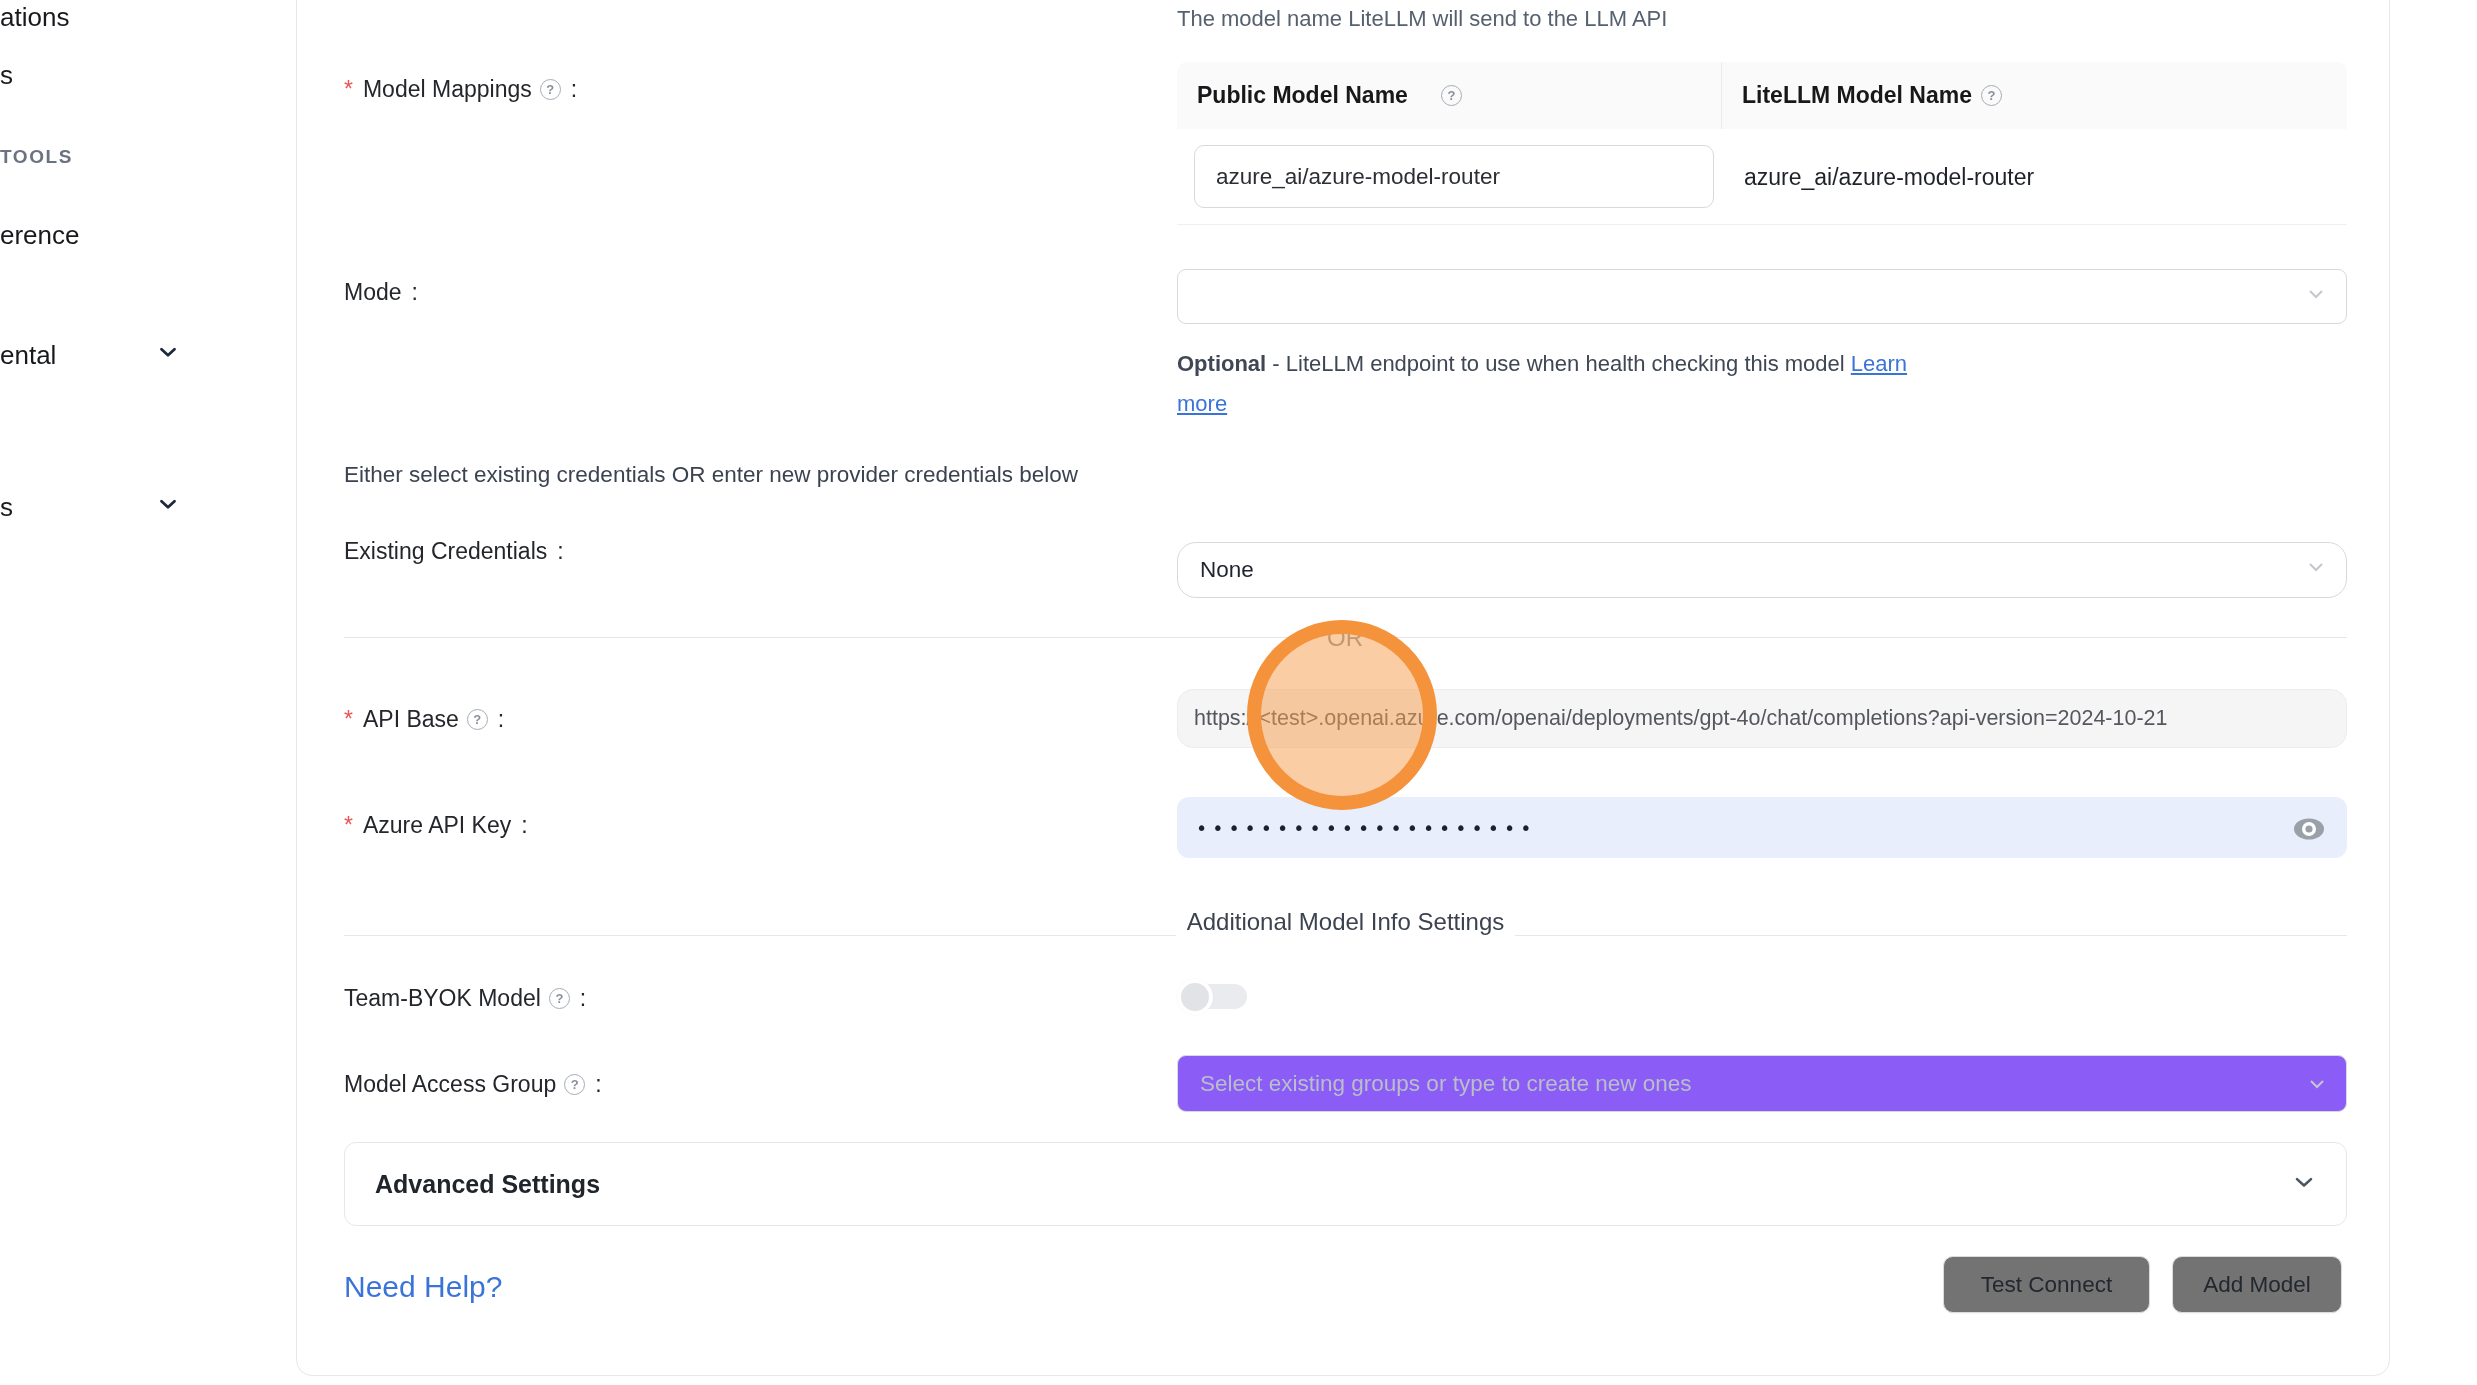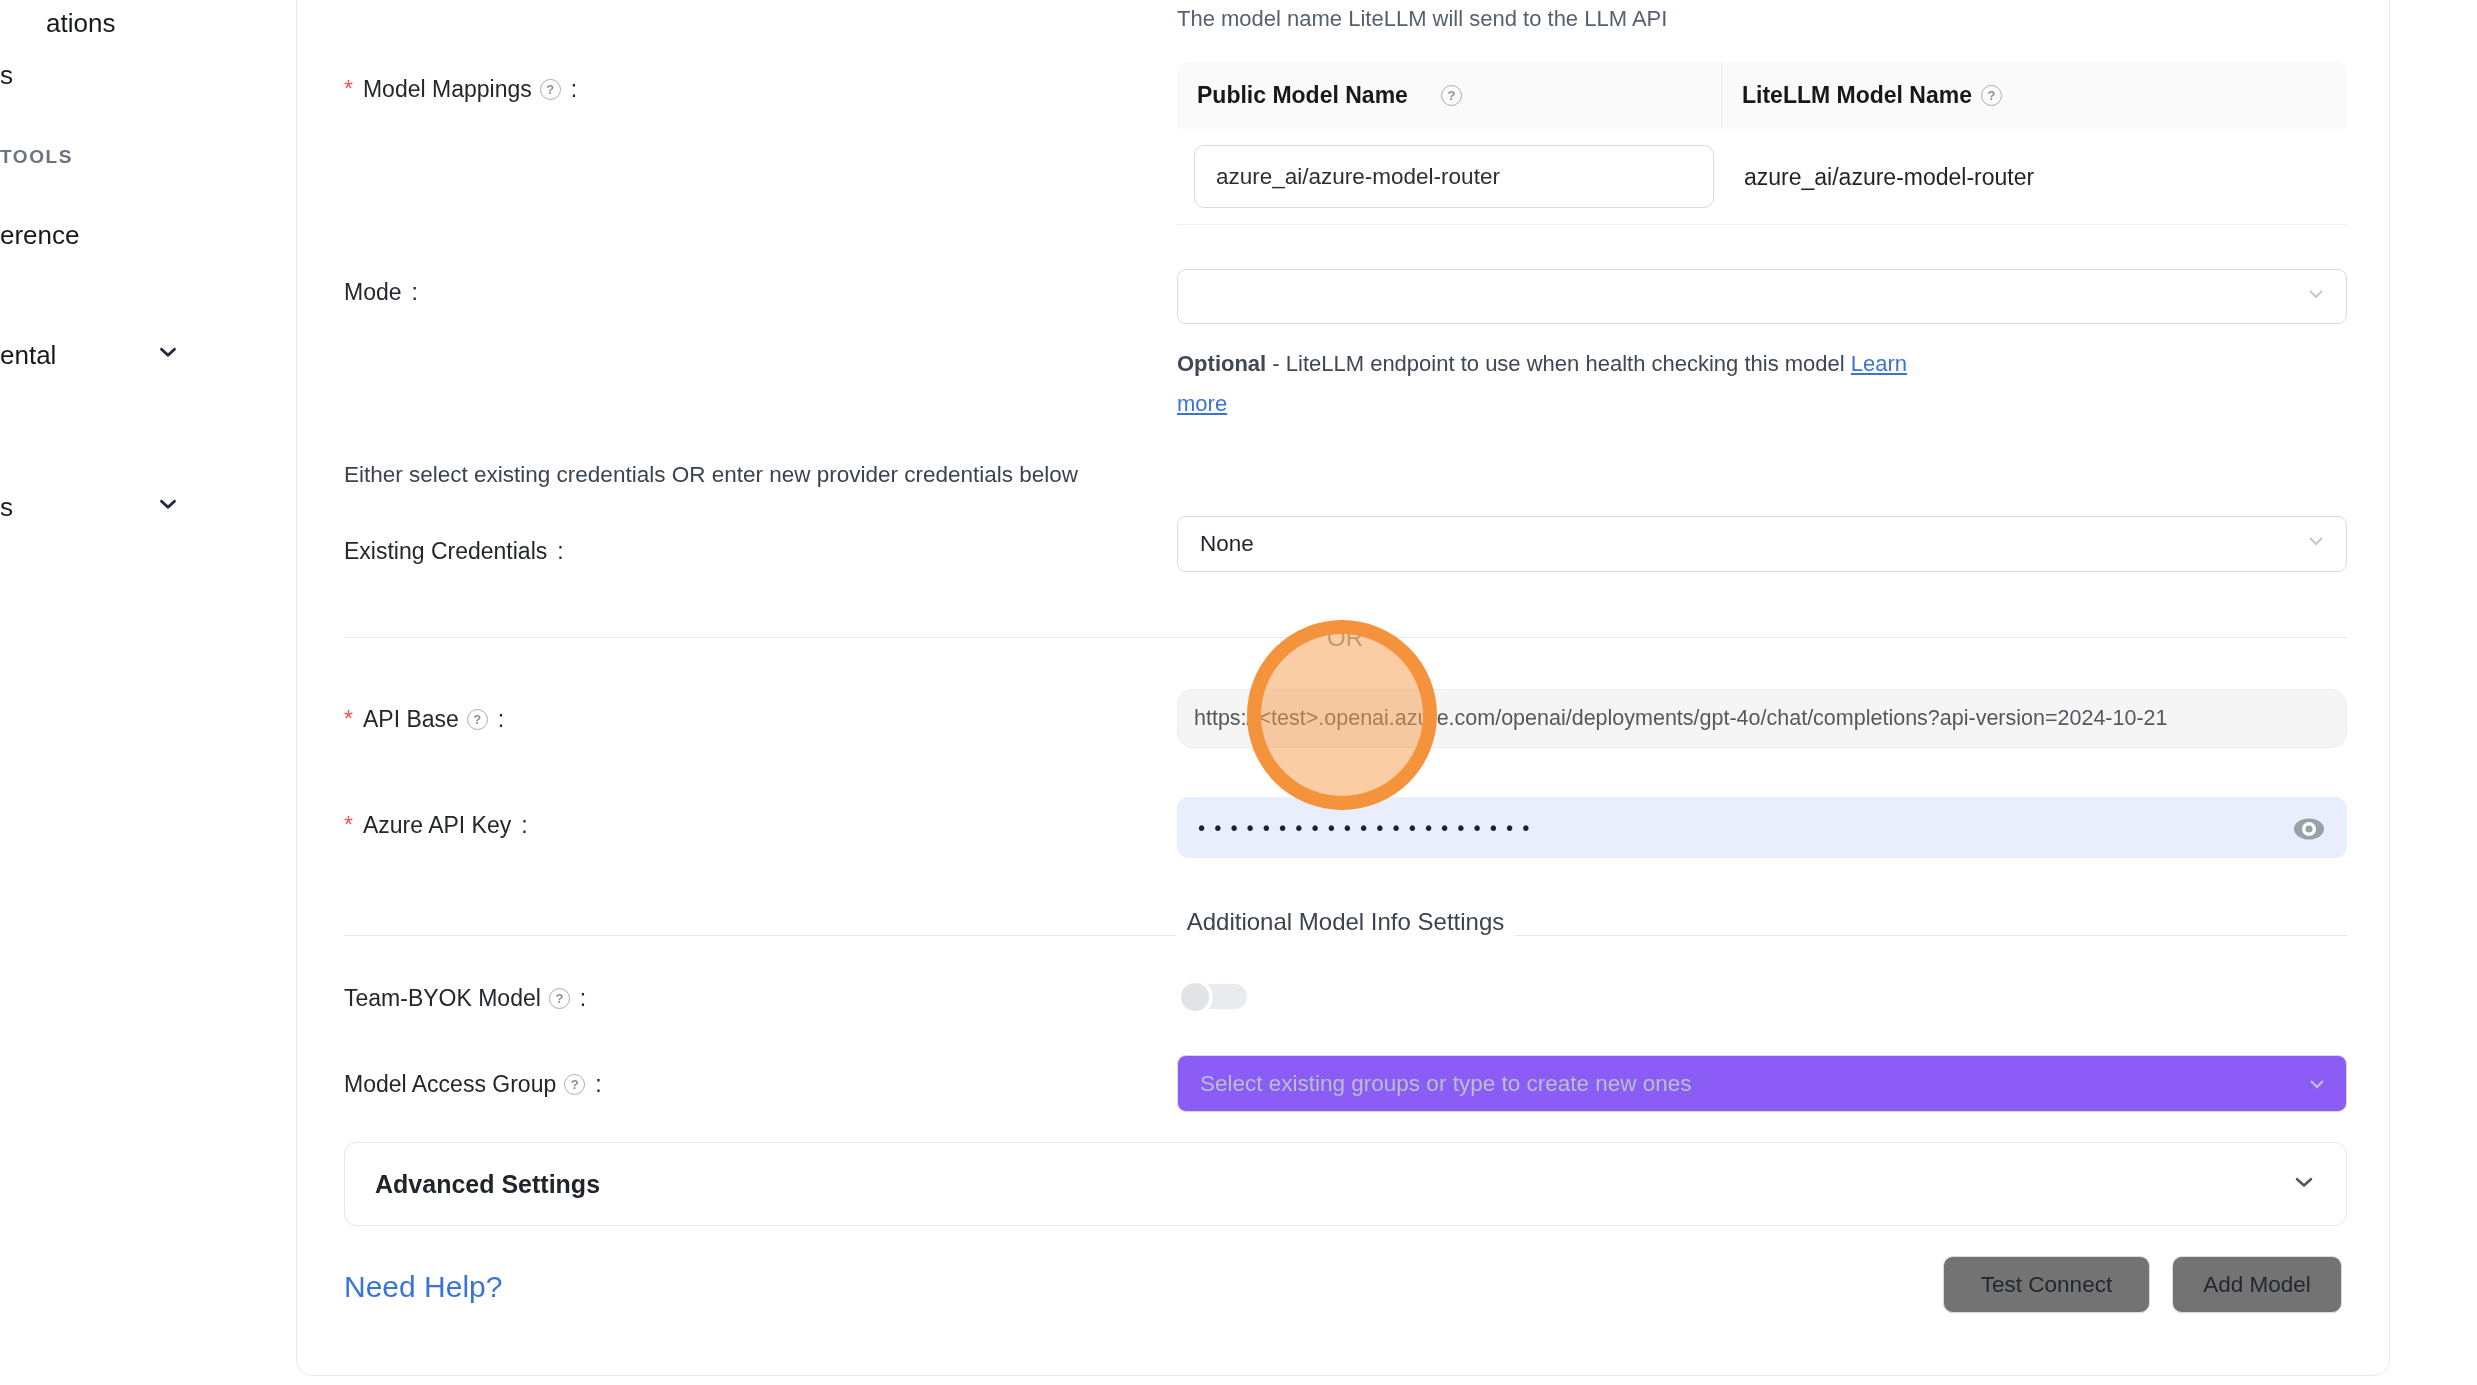--- a/index.html
+++ b/index.html
@@ -76,21 +76,21 @@
   .btn { position:absolute; top:1256px; height:57px; background:#737373; border:1px solid #dcdcdc;
          border-radius:10px; font-size:22.5px; color:#23272e; display:flex; align-items:center;
          justify-content:center; box-shadow:0 1px 2px rgba(0,0,0,0.04); cursor:pointer;
          font-family:"Liberation Sans","DejaVu Sans",sans-serif; }
 </style>
 </head>
 <body>
 
 <div class="abs panel"></div>
 
-<div class="abs side-item" style="top:8px;padding-left:46px;">
+<div class="abs side-item" style="top:2px;">
   <span>ations</span>
 </div>
 <div class="abs side-item" style="top:60px;">
   <span>s</span>
 </div>
 <div class="abs side-item side-section" style="top:146px;">
   <span>TOOLS</span>
 </div>
 <div class="abs side-item" style="top:220px;">
   <span>erence</span>
@@ -153,21 +153,21 @@
 <div class="abs" style="left:1177px; top:344px; width:1120px; font-size:22px; line-height:40px; color:#3f4654;">
   <b>Optional</b><span> - LiteLLM endpoint to use when health checking this model </span><a class="link" href="#">Learn</a><br><a class="link" href="#">more</a>
 </div>
 
 <div class="abs" style="left:344px; top:462px; font-size:22.5px; color:#3b4350;">Either select existing credentials OR enter new provider credentials below</div>
 
 <div class="abs label" style="left:344px; top:538px;">
   <span>Existing Credentials</span>
   <span class="colon">:</span>
 </div>
-<div class="select" style="left:1177px; top:516px; width:1170px; height:56px;">
+<div class="select" style="left:1177px; top:542px; width:1170px; height:56px;border-radius:19px;">
   <span>None</span>
   <span class="chevron">
     <svg width="24" height="24" viewBox="0 0 24 24">
         <path d="M6 9l6 6 6-6" fill="none" stroke="#c3c7cf" stroke-width="2"></path>
       </svg>
   </span>
 </div>
 
 <div class="abs or-line"></div>
 <div class="abs or-text">OR</div>

